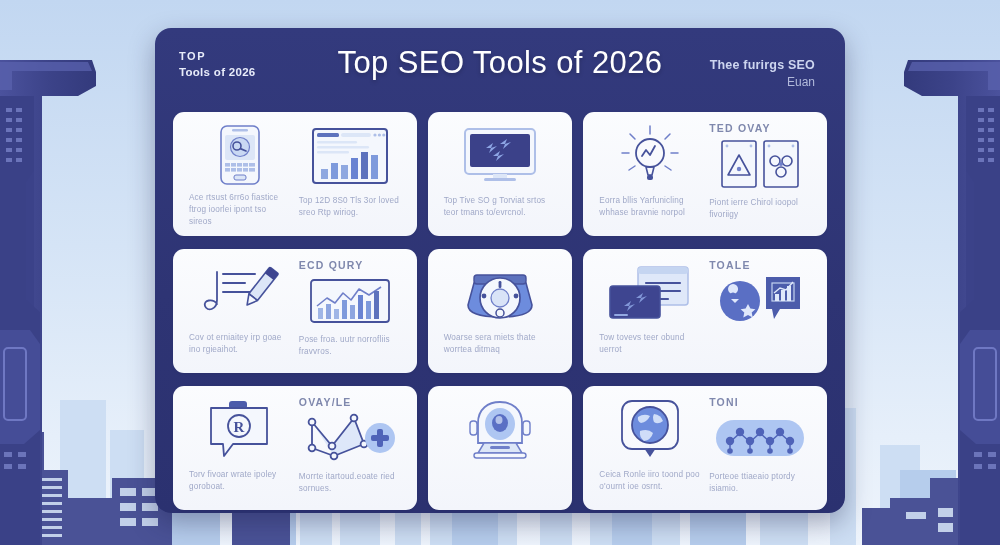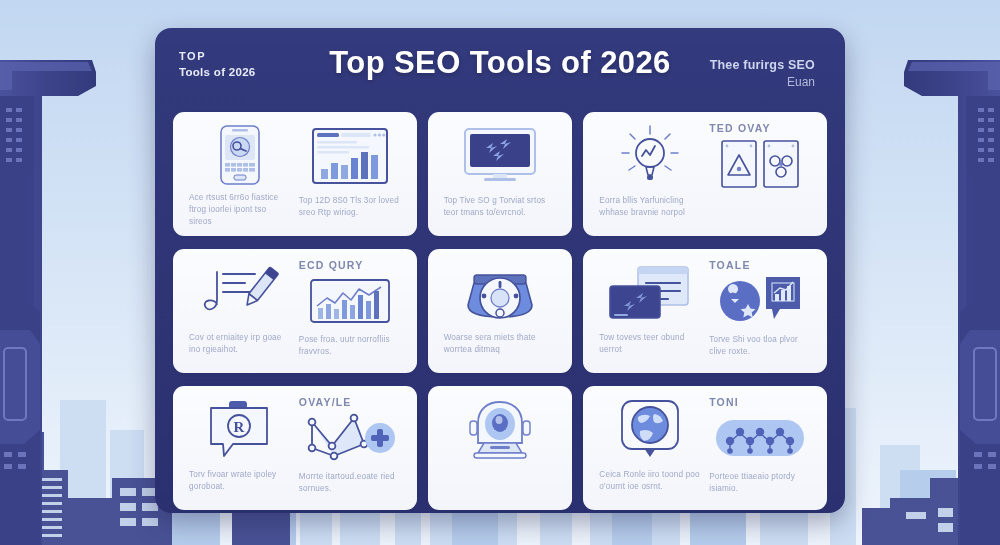--- a/index.html
+++ b/index.html
@@ -28,21 +28,21 @@
   .hdr{ position:relative; height:78px; }
   .hdr-left{
     position:absolute; left:24px; top:22px; color:#e8ecfa;
     letter-spacing:.8px;
   }
   .hdr-left .l1{ font-size:11px; font-weight:700; letter-spacing:1.6px; }
   .hdr-left .l2{ font-size:11.5px; font-weight:600; margin-top:4px; letter-spacing:.3px; }
 
   .hdr-title{
     position:absolute; left:0; right:0; top:17px; text-align:center;
-    font-size:31px; font-weight:700; color:#ffffff; letter-spacing:.4px;
+    font-size:31px; font-weight:400; color:#ffffff; letter-spacing:.4px;
     text-shadow:0 2px 4px rgba(0,0,0,.22);
   }
 
   .hdr-right{
     position:absolute; right:30px; top:30px; text-align:right; color:#cdd5ef;
     filter:blur(.35px);
   }
   .hdr-right .r1{ font-size:12.5px; font-weight:600; letter-spacing:.2px; }
   .hdr-right .r2{ font-size:12px; font-weight:500; margin-top:3px; opacity:.82; }
 
@@ -350,20 +350,21 @@
     <polygon points="19,16 30,36 8,36" fill="none" stroke="#46529b" stroke-width="1.6" stroke-linejoin="round"></polygon>
     <circle cx="19" cy="30" r="2.2" fill="#6f7fc9"></circle>
     <g fill="none" stroke="#46529b" stroke-width="1.6">
       <circle cx="55" cy="22" r="5"></circle>
       <circle cx="67" cy="22" r="5"></circle>
       <circle cx="61" cy="33" r="5"></circle>
     </g>
     <circle cx="61" cy="25" r="2" fill="#6f7fc9"></circle>
   </svg>
           </div>
+          <div class="cap">Piont ierre Chirol ioopol fivoriigy</div>
         </div>
       </div>
       <div class="card">
         <div class="cell">
           <div class="art fade">
             <svg width="82" height="62" viewBox="0 0 82 62">
     <g stroke="#46529b" stroke-width="2" stroke-linecap="round">
       <line x1="24" y1="12" x2="56" y2="12"></line>
       <line x1="24" y1="21" x2="46" y2="21"></line>
       <line x1="24" y1="30" x2="52" y2="30"></line>
@@ -450,21 +451,20 @@
     <path d="M48 2 L82 2 L82 34 L62 34 L56 44 L54 34 L48 34 Z" fill="#4c5cab"></path>
     <rect x="54" y="8" width="22" height="18" fill="none" stroke="#c4d2f0" stroke-width="1.2"></rect>
     <g fill="#dfe8fb">
       <rect x="57" y="19" width="4" height="7"></rect>
       <rect x="63" y="15" width="4" height="11"></rect>
       <rect x="69" y="11" width="4" height="15"></rect>
     </g>
     <polyline points="56,18 62,13 68,15 75,7" fill="none" stroke="#dfe8fb" stroke-width="1.4"></polyline>
   </svg>
           </div>
-          <div class="cap">Torve Shi voo tloa plvor clive roxte.</div>
         </div>
       </div>
       <div class="card">
         <div class="cell">
           <div class="art fade">
             <svg width="70" height="62" viewBox="0 0 70 62">
     <rect x="24" y="2" width="18" height="8" rx="3" fill="#4c5cab"></rect>
     <path d="M6 9 L62 9 L62 45 L28 45 L19 57 L18 45 L6 45 Z" fill="#f4f7fd" stroke="#46529b" stroke-width="1.8" stroke-linejoin="round"></path>
     <circle cx="34" cy="27" r="11" fill="none" stroke="#46529b" stroke-width="1.8"></circle>
     <text x="34" y="32.5" text-anchor="middle" font-family="Liberation Serif, serif" font-size="15" font-weight="700" fill="#46529b">R</text>

